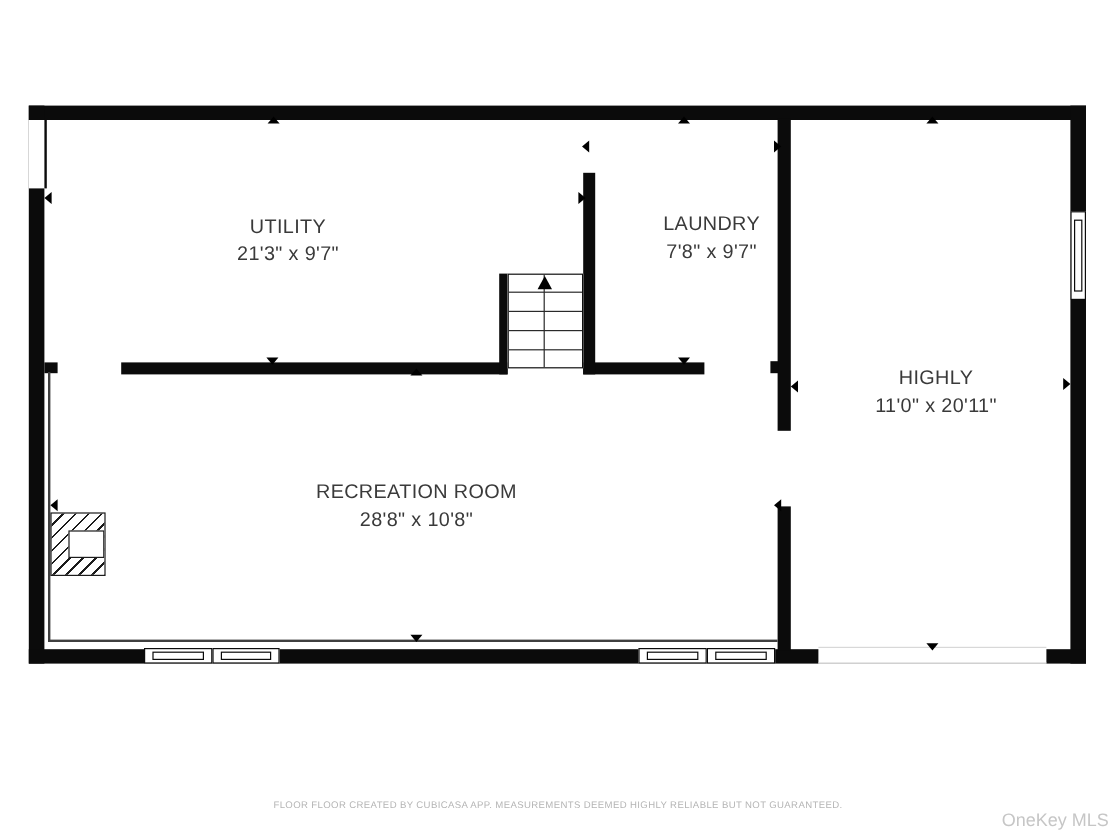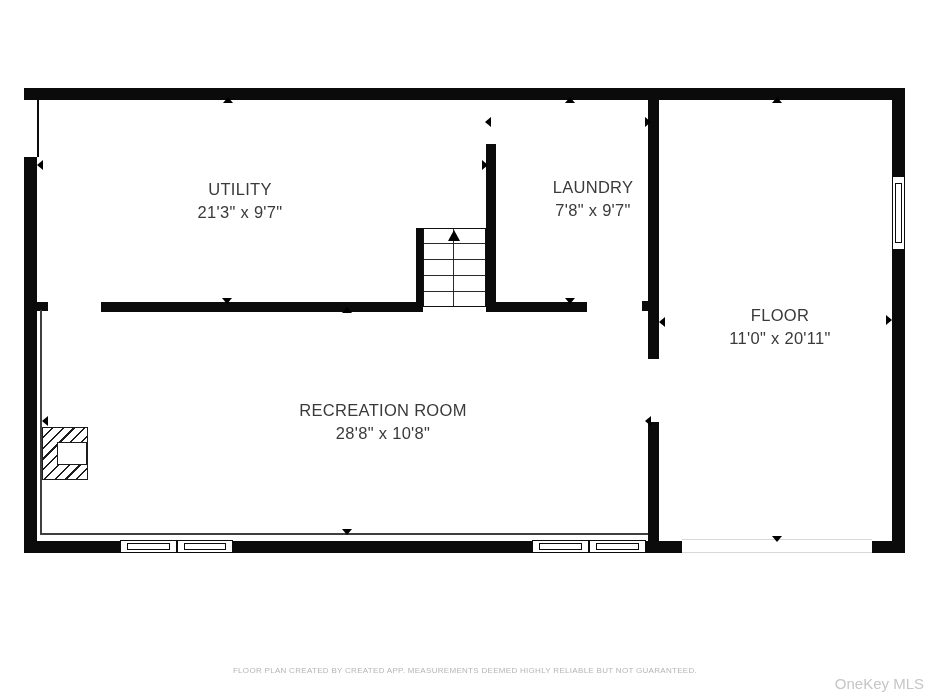--- a/index.html
+++ b/index.html
@@ -53,21 +53,21 @@
   .marker.up{border-left:5px solid transparent;border-right:5px solid transparent;border-bottom:6px solid #000;}
   .marker.down{border-left:5px solid transparent;border-right:5px solid transparent;border-top:6px solid #000;}
   .marker.left{border-top:5px solid transparent;border-bottom:5px solid transparent;border-right:6px solid #000;}
   .marker.right{border-top:5px solid transparent;border-bottom:5px solid transparent;border-left:6px solid #000;}
   
   .room-label{position:absolute;transform:translateX(-50%);text-align:center;color:#3a3a3a;
     font-size:16.5px;line-height:23px;letter-spacing:.3px;white-space:nowrap;z-index:4;}
   .lbl-utility{left:240px;top:178px;}
   .lbl-laundry{left:593px;top:176px;}
   .lbl-garage{left:780px;top:304px;}
-  .lbl-rec{left:347px;top:399px;margin-left:36px;}
+  .lbl-rec{left:347px;top:399px;}
   
   .footer{position:absolute;left:0;top:666px;width:100%;text-align:center;color:#b5b5b5;
     font-size:8px;letter-spacing:.3px;z-index:4;}
   .watermark{position:absolute;right:6px;top:675px;color:#c6c6c6;font-size:15px;z-index:4;}
 </style>
 </head>
 <body>
 
 <div class="canvas">
 
@@ -140,24 +140,24 @@
 
   <div class="room-label lbl-utility">
     <div>UTILITY</div>
     <div>21'3" x 9'7"</div>
   </div>
   <div class="room-label lbl-laundry">
     <div>LAUNDRY</div>
     <div>7'8" x 9'7"</div>
   </div>
   <div class="room-label lbl-garage">
-    <div>FLOOR</div>
+    <div>HIGHLY</div>
     <div>11'0" x 20'11"</div>
   </div>
   <div class="room-label lbl-rec">
     <div>RECREATION ROOM</div>
     <div>28'8" x 10'8"</div>
   </div>
 
-  <div class="footer">FLOOR PLAN CREATED BY CREATED APP. MEASUREMENTS DEEMED HIGHLY RELIABLE BUT NOT GUARANTEED.</div>
+  <div class="footer">FLOOR FLOOR CREATED BY CUBICASA APP. MEASUREMENTS DEEMED HIGHLY RELIABLE BUT NOT GUARANTEED.</div>
   <div class="watermark">OneKey MLS</div>
 
 </div>
 
 </body></html>

